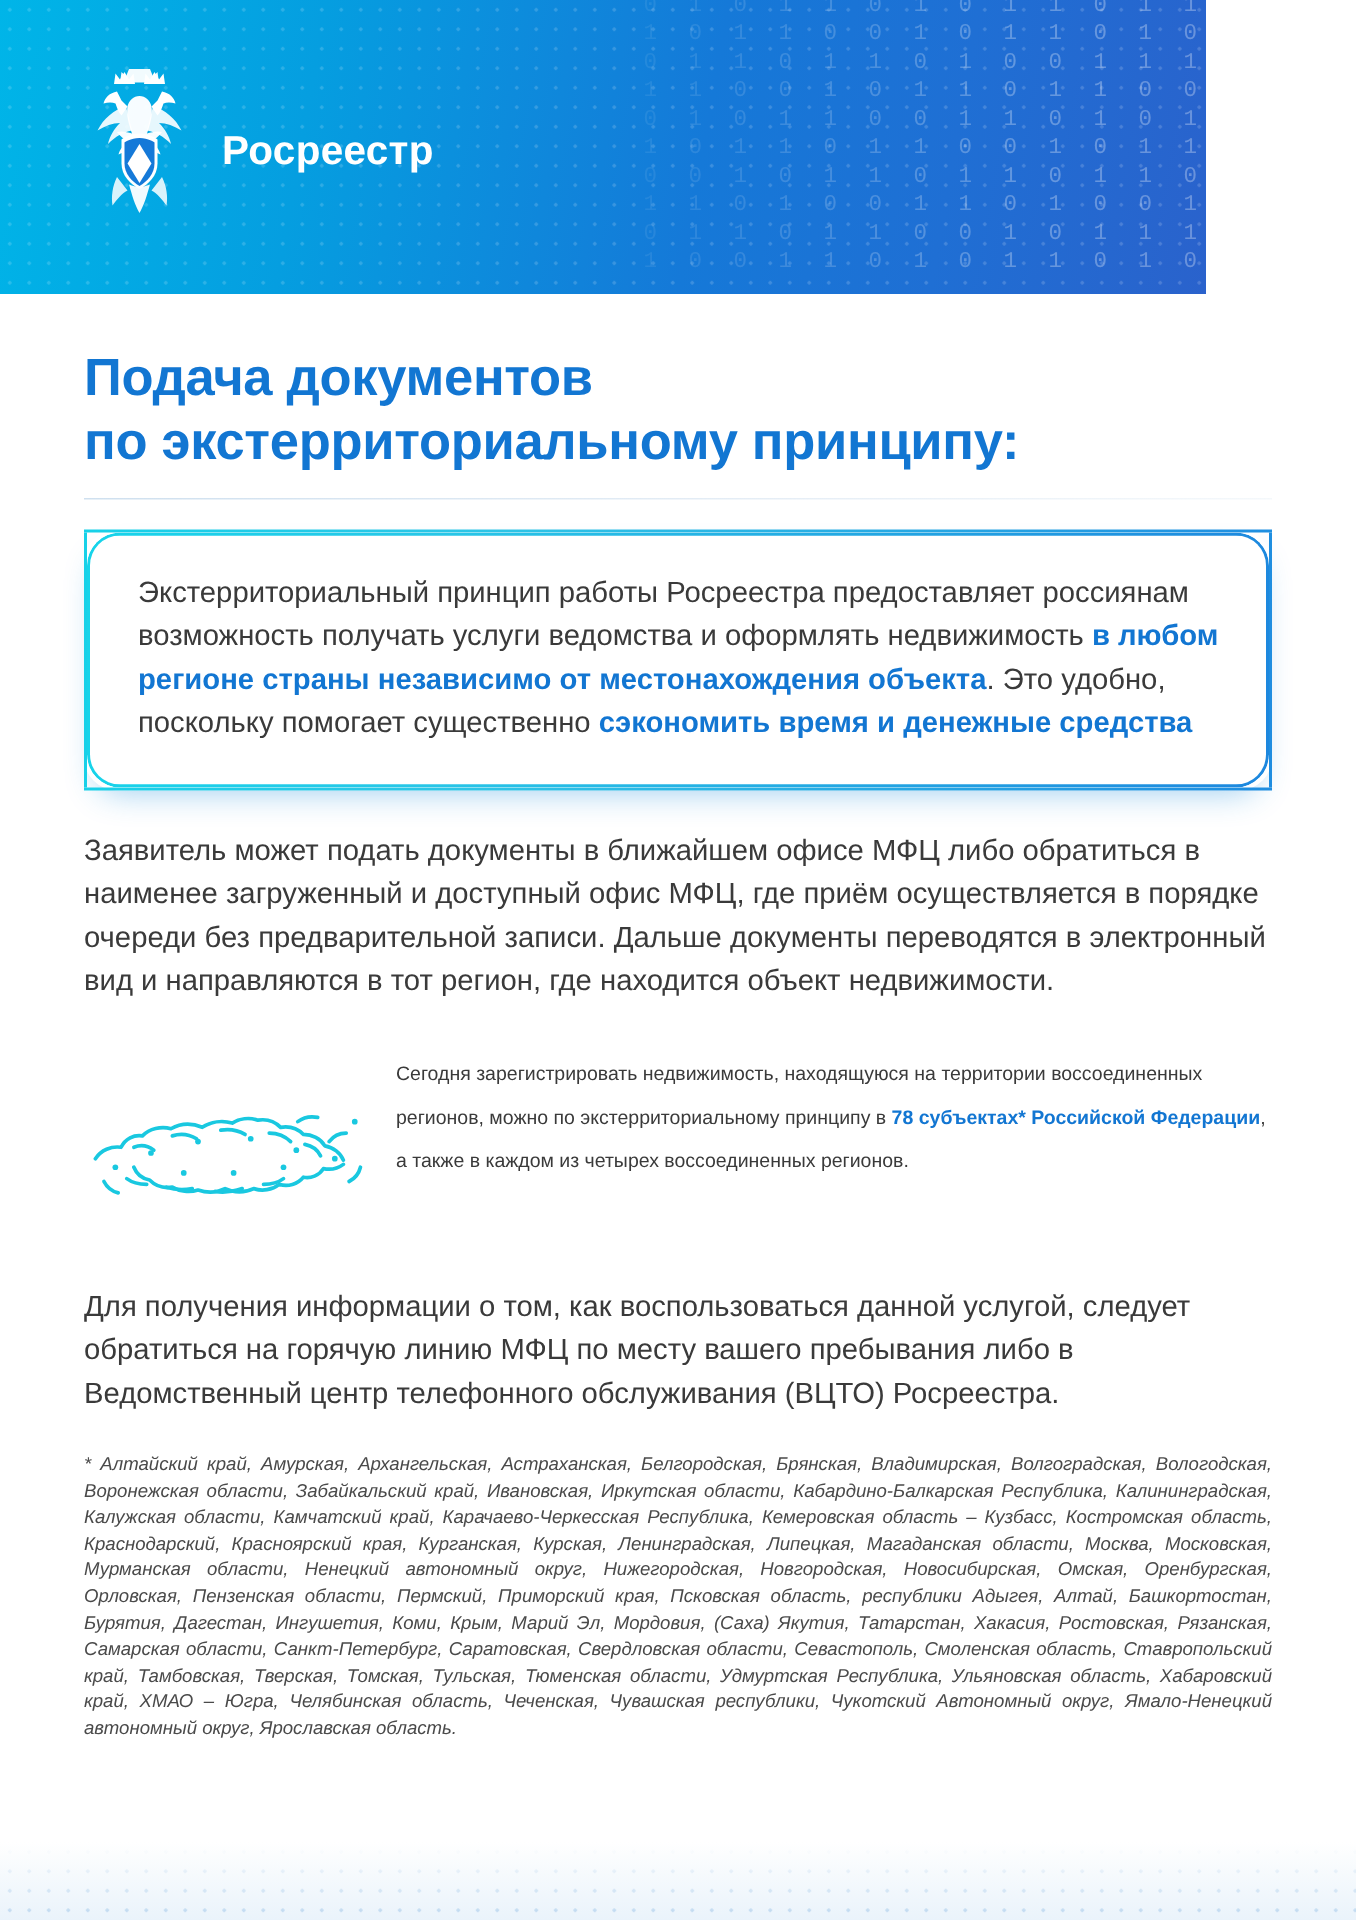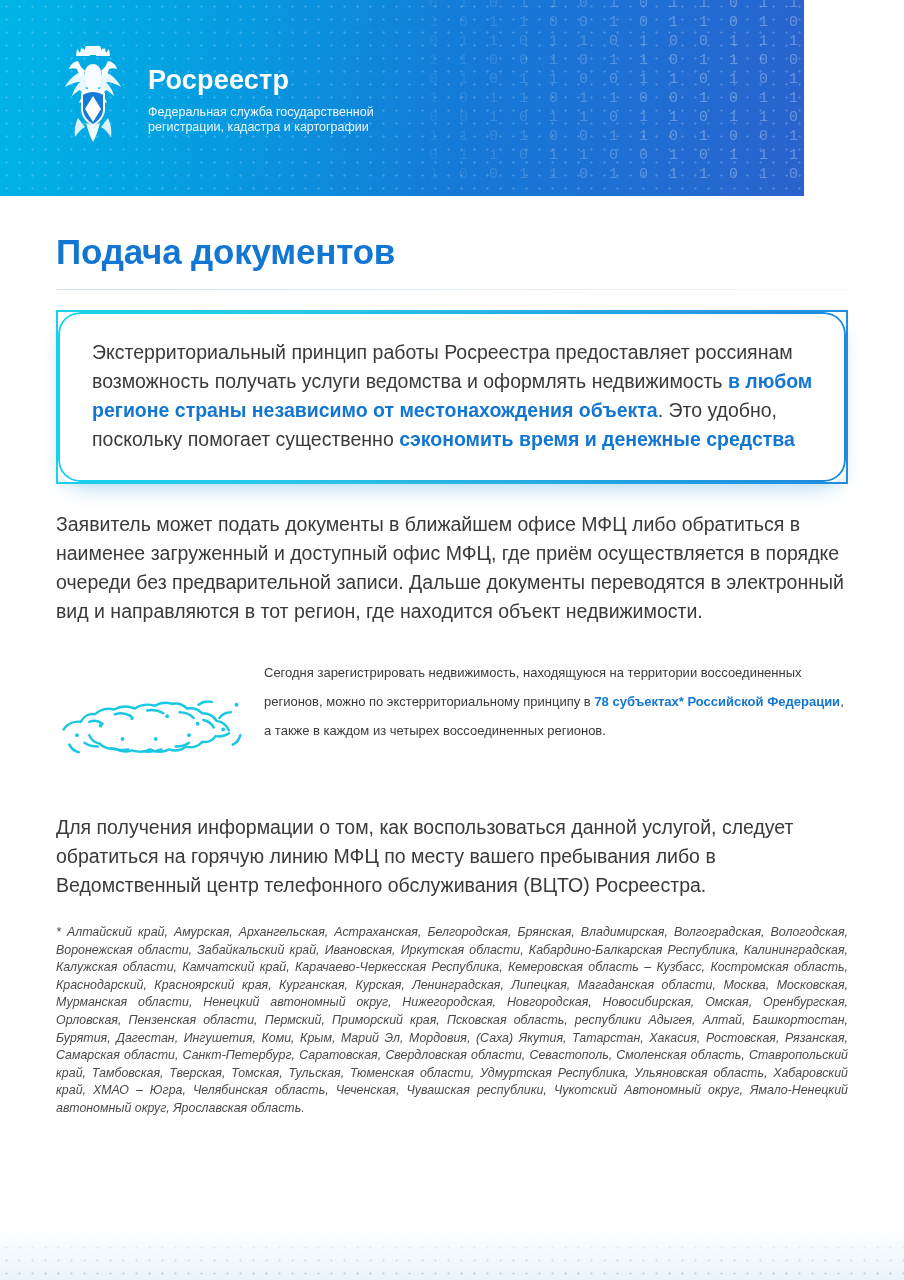--- a/index.html
+++ b/index.html
@@ -225,29 +225,29 @@
         <path d="M37 48c-6 0-10 3-10 3v14c0 7 5 12 10 15 5-3 10-8 10-15V51s-4-3-10-3z" fill="#1579d8"></path>
         <path d="M37 52l8 13-8 13-8-13z" fill="#ffffff"></path>
 
         <path d="M30 79c2 7 4 14 7 19 3-5 5-12 7-19-5 2-9 2-14 0z" opacity="0.95"></path>
         <path d="M22 74c-3 6-4 13-3 19 3-4 6-8 10-10z" opacity="0.85"></path>
         <path d="M52 74c3 6 4 13 3 19-3-4-6-8-10-10z" opacity="0.85"></path>
       </g>
     </svg>
     <div class="brand-text">
       <div class="brand-title">Росреестр</div>
-      <div class="brand-sub">Федеральная служба государственной регистрации, кадастра и картографии</div>
     </div>
   </div>
 </div>
 
 <div class="page">
 
   <div class="headline">
     <span>Подача документов</span>
+    <span class="l2">по экстерриториальному принципу:</span>
   </div>
   <div class="rule"></div>
 
   <div class="callout-wrap">
     <div class="callout">
       <div class="callout-border"></div>
       <p>
         <span>Экстерриториальный принцип работы Росреестра предоставляет россиянам возможность получать услуги ведомства и оформлять недвижимость </span><b>в любом регионе страны независимо от местонахождения объекта</b><span>. Это удобно, поскольку помогает существенно </span><b>сэкономить время и денежные средства</b>
       </p>
     </div>

